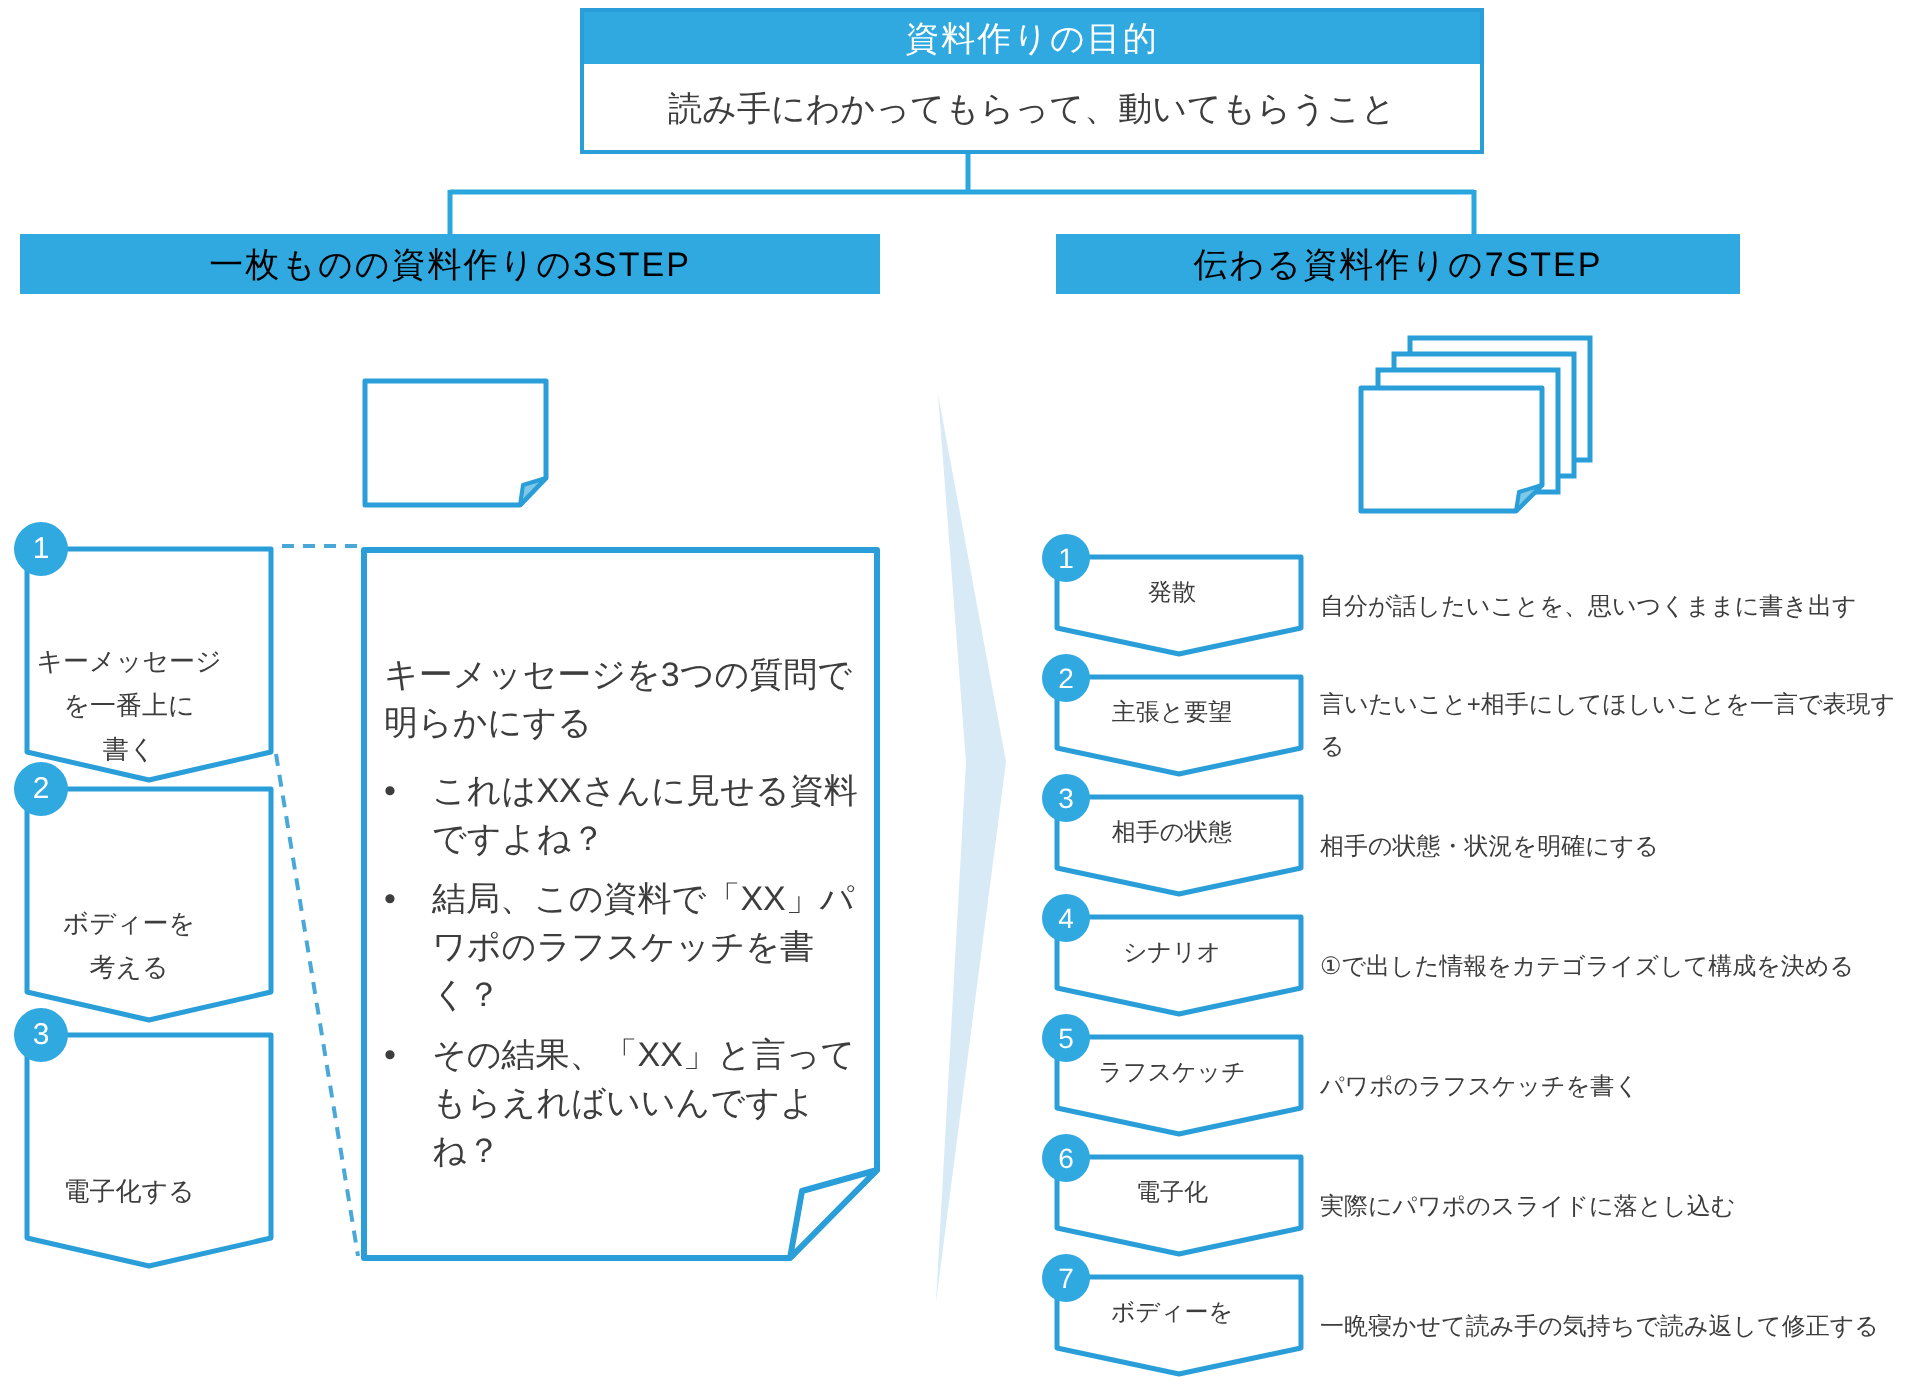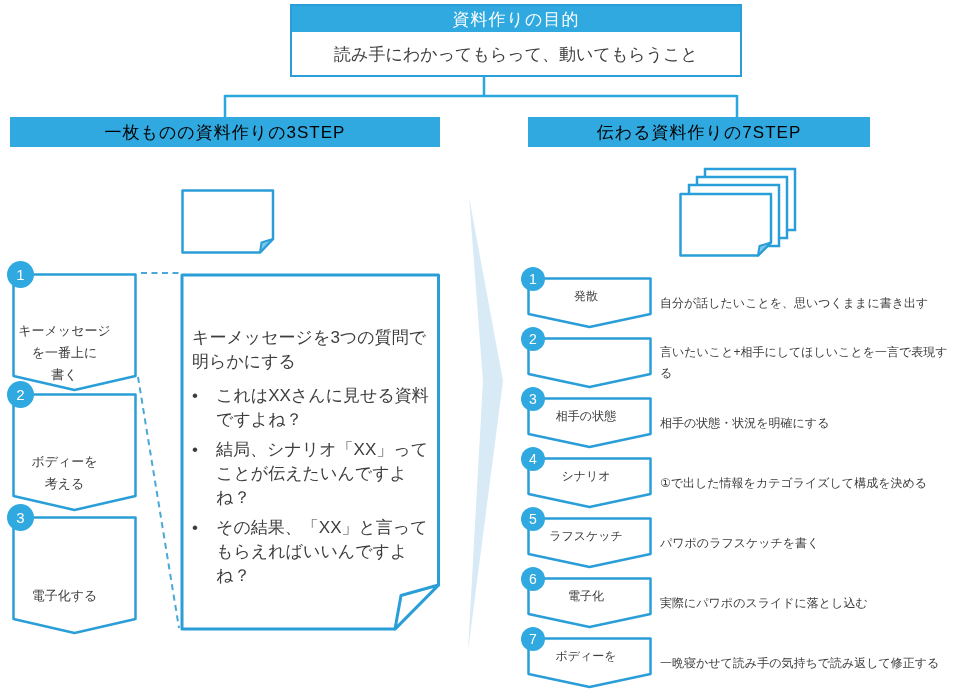--- a/index.html
+++ b/index.html
@@ -111,21 +111,21 @@
   <path d="M215,356 L258.5,312 L221,322.5 Z" fill="#ffffff" stroke="#2a9ed8" stroke-width="3" stroke-linejoin="round"></path>
 </svg>
 <div class="abs doc-text">
   <div class="doc-title">キーメッセージを3つの質問で明らかにする</div>
   <div class="doc-bullet">
     <span class="b">•</span>
     <span class="t">これはXXさんに見せる資料ですよね？</span>
   </div>
   <div class="doc-bullet">
     <span class="b">•</span>
-    <span class="t">結局、シナリオ「XX」ってことが伝えたいんですよね？</span>
+    <span class="t">結局、この資料で「XX」パワポのラフスケッチを書く？</span>
   </div>
   <div class="doc-bullet">
     <span class="b">•</span>
     <span class="t">その結果、「XX」と言ってもらえればいいんですよね？</span>
   </div>
 </div>
 
 <div class="step" style="left:527px;top:277px;width:125px;height:52px;">
   <svg width="125" height="52" viewBox="0 0 125 52">
     <polygon points="1.5,1.5 123.5,1.5 123.5,37 62.5,50 1.5,37" fill="#ffffff" stroke="#2a9ed8" stroke-width="2.5" stroke-linejoin="round"></polygon>
@@ -133,20 +133,21 @@
   <div class="num-badge num-r">1</div>
   <div class="lbl-r">発散</div>
 </div>
 <div class="abs desc" style="top:274px;">自分が話したいことを、思いつくままに書き出す</div>
 
 <div class="step" style="left:527px;top:337px;width:125px;height:52px;">
   <svg width="125" height="52" viewBox="0 0 125 52">
     <polygon points="1.5,1.5 123.5,1.5 123.5,37 62.5,50 1.5,37" fill="#ffffff" stroke="#2a9ed8" stroke-width="2.5" stroke-linejoin="round"></polygon>
   </svg>
   <div class="num-badge num-r">2</div>
+  <div class="lbl-r">主張と要望</div>
 </div>
 <div class="abs desc" style="top:334px;">言いたいこと+相手にしてほしいことを一言で表現する</div>
 
 <div class="step" style="left:527px;top:397px;width:125px;height:52px;">
   <svg width="125" height="52" viewBox="0 0 125 52">
     <polygon points="1.5,1.5 123.5,1.5 123.5,37 62.5,50 1.5,37" fill="#ffffff" stroke="#2a9ed8" stroke-width="2.5" stroke-linejoin="round"></polygon>
   </svg>
   <div class="num-badge num-r">3</div>
   <div class="lbl-r">相手の状態</div>
 </div>

